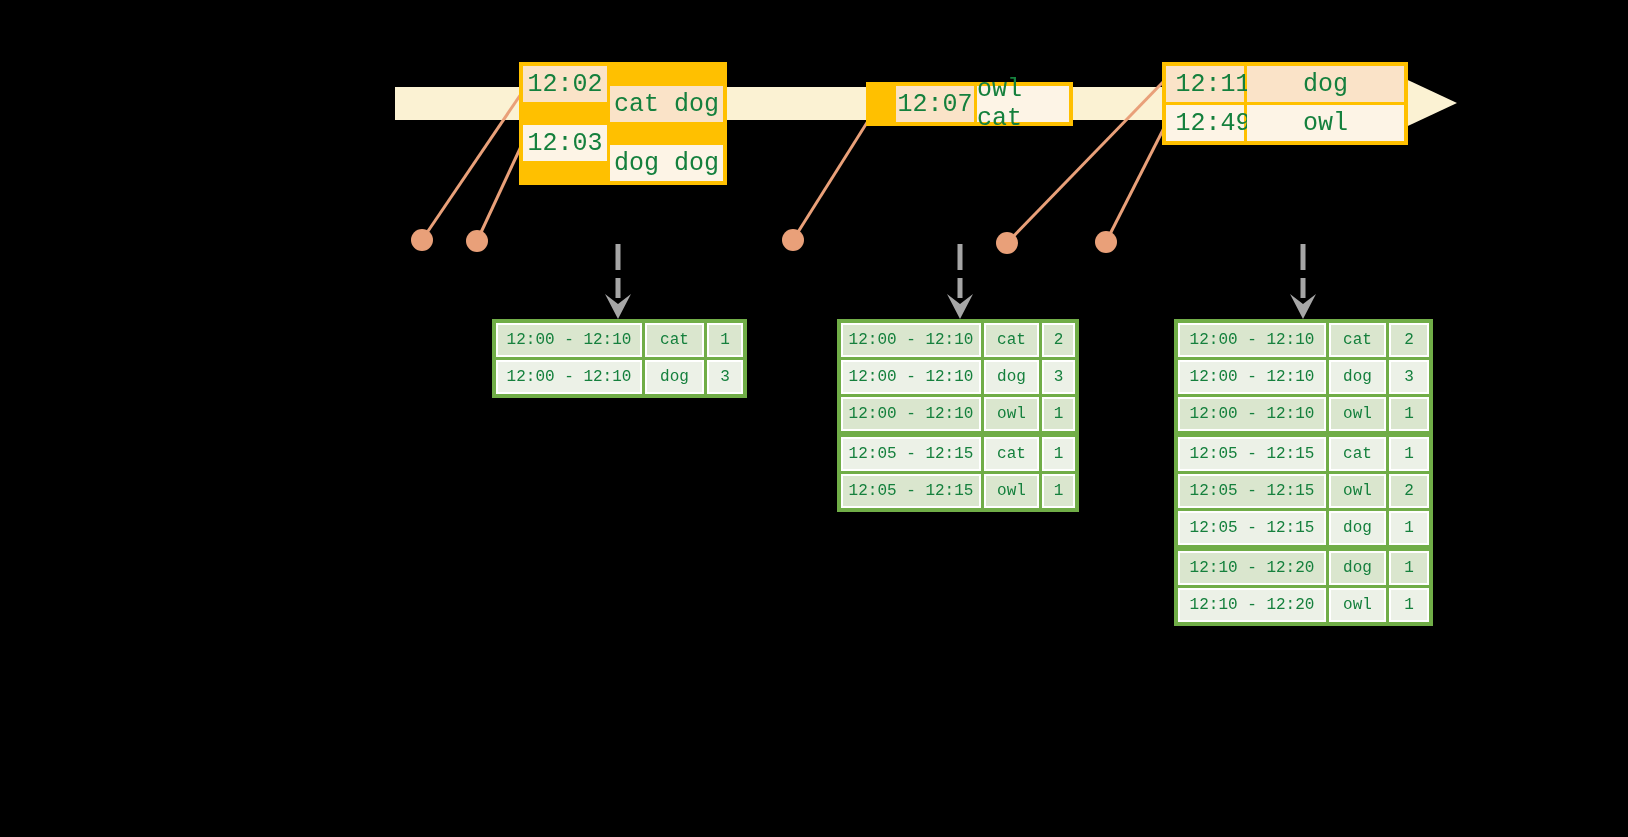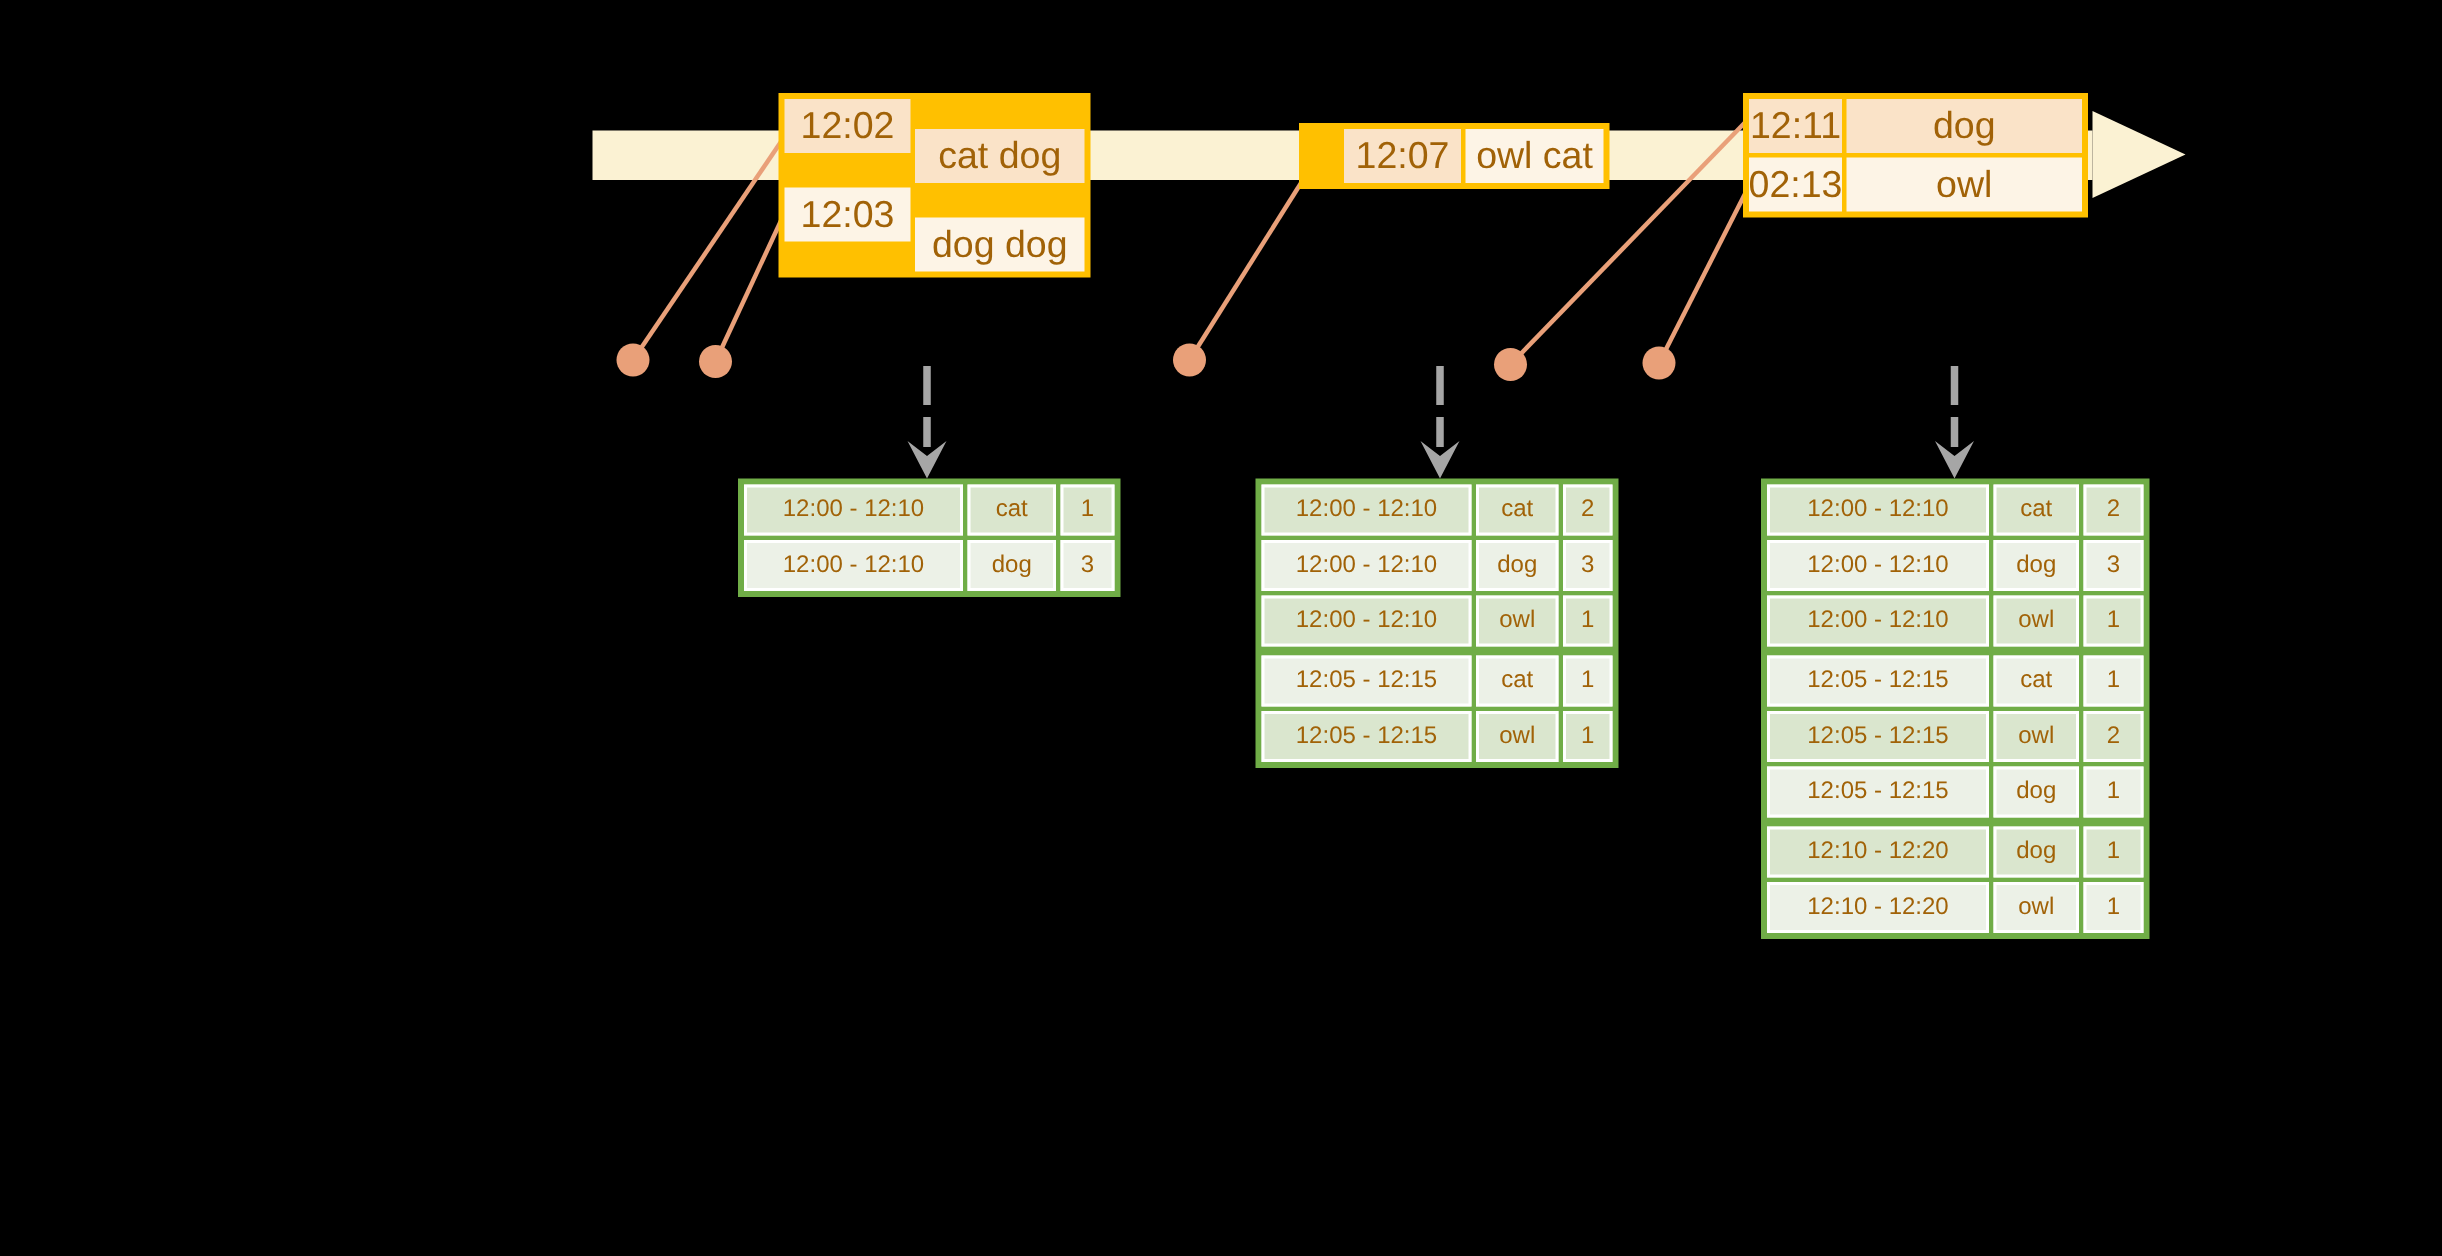--- a/index.html
+++ b/index.html
@@ -1,18 +1,18 @@
 <!DOCTYPE html>
 <html><head>
 <meta charset="utf-8">
 <style>
   html,body{margin:0;padding:0;background:#000;}
   .canvas{
     position:relative;width:1628px;height:837px;background:#000;overflow:hidden;
-    font-family:Liberation Sans, sans-serif;color:#a16207;
+    font-family:Liberation Mono, monospace;color:#15803d;
   }
   .layer{position:absolute;left:0;top:0;}
 
   
   .in-table{
     position:absolute;background:#FFC000;padding:4px;
     display:flex;flex-direction:column;gap:3px;
     box-sizing:border-box;
   }
   .in-row{display:flex;gap:3px;}
@@ -41,21 +41,21 @@
   .rt .c-word{width:57px;}
   .rt .c-cnt{width:40px;}
   .rt.rt1 .c-win{width:146px}.rt.rt1 .c-word{width:59px}.rt.rt1 .c-cnt{width:36px}
   .rt.rt2 .c-win{width:140px}.rt.rt2 .c-word{width:55px}.rt.rt2 .c-cnt{width:33px}
   .g-dark{background:#DAE6CE;}
   .g-light{background:#ECF1E7;}
 
   
   .t1 .col-time{width:84px;}  .t1 .col-words{width:113px;margin-top:20px;}
   .t2 .col-time{width:78px;}  .t2 .col-words{width:92px;}
-  .t3 .col-time{width:62px;}  .t3 .col-words{width:157px;}
+  .t3 .col-time{width:62px;padding-left:16px;}  .t3 .col-words{width:157px;}
 </style>
 </head>
 <body>
 
 <div class="canvas">
 
   <svg class="layer" width="1628" height="837" viewBox="0 0 1628 837">
 
     <rect x="395" y="87" width="1000" height="33" fill="#FBF2D3"></rect>
     <polygon points="1395,74 1457,103 1395,132" fill="#FBF2D3"></polygon>
@@ -99,21 +99,21 @@
       <div class="in-cell in-light col-words">owl cat</div>
     </div>
   </div>
 
   <div class="in-table t3" style="left:1162px;top:62px;">
     <div class="in-row">
       <div class="in-cell in-dark col-time">12:11</div>
       <div class="in-cell in-dark col-words">dog</div>
     </div>
     <div class="in-row">
-      <div class="in-cell in-light col-time">02:13</div>
+      <div class="in-cell in-light col-time">12:49</div>
       <div class="in-cell in-light col-words">owl</div>
     </div>
   </div>
 
   <div class="rt rt1" style="left:492px;top:319px;">
     <div class="row">
       <div class="cell g-dark c-win">12:00 - 12:10</div>
       <div class="cell g-dark c-word">cat</div>
       <div class="cell g-dark c-cnt">1</div>
     </div>

